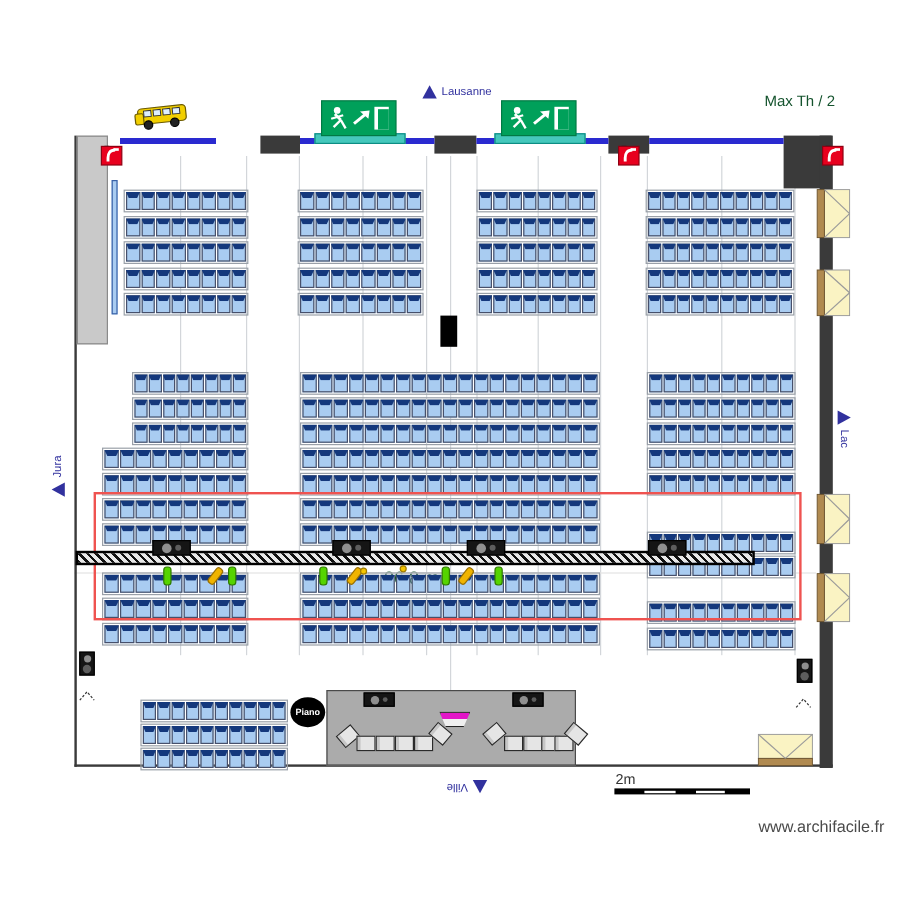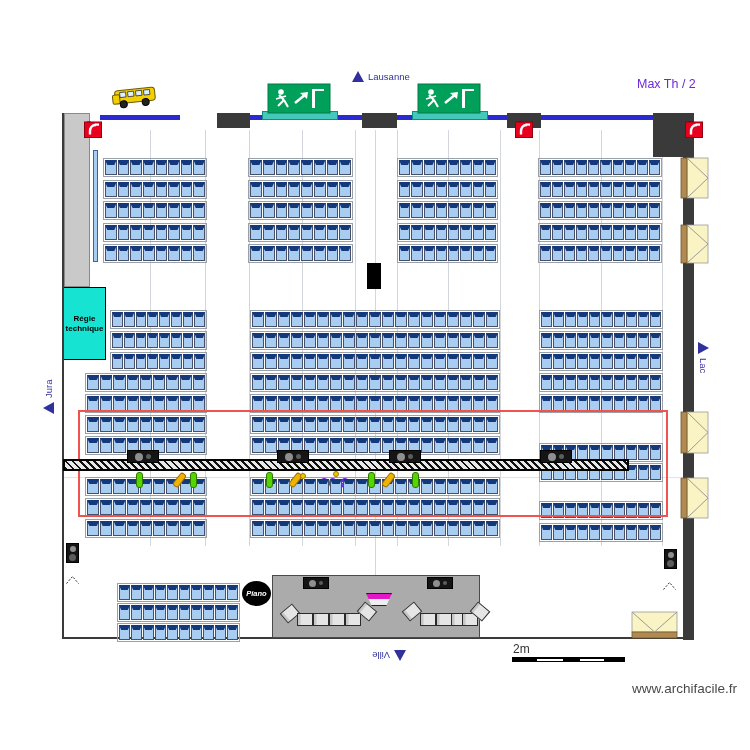--- a/index.html
+++ b/index.html
@@ -26,21 +26,21 @@
   .light.g{background:#55d400;border:1px solid #2f7a00}
   .light.y{background:#f0b400;border:1px solid #9a7000;transform:rotate(38deg)}
   .dot{position:absolute;border-radius:50%;background:#f5c400;border:1px solid #a07c00;width:6px;height:6px;box-sizing:border-box}
   .stage{position:absolute;background:#ababab;border:1.5px solid #4a4a4a;box-sizing:border-box}
   .stage-chair{position:absolute;width:16px;height:13px;background:#e5e5e5;border:1px solid #2a2a2a;box-shadow:inset 2.5px 0 0 #c6c6c6;box-sizing:border-box}
   .piano{position:absolute;background:#000;border-radius:50%;color:#fff;font-weight:bold;font-size:7.5px;display:flex;align-items:center;justify-content:center}
   .lectern{position:absolute;background:linear-gradient(180deg,#e316c8 0 45%,#efefef 45% 100%);border:1px solid #222;clip-path:polygon(0 0,100% 0,78% 100%,22% 100%);box-sizing:border-box}
   .compass{position:absolute;display:flex;align-items:center;gap:4px;color:#31319e;font-size:9.5px;height:16px;white-space:nowrap}
   .compass .tri{width:0;height:0;border-left:6px solid transparent;border-right:6px solid transparent;border-bottom:11px solid #31319e}
   .regie{position:absolute;background:#16e3d2;border:1.5px solid #000;display:flex;flex-direction:column;align-items:center;justify-content:center;font-weight:bold;font-size:8px;color:#000;text-align:center;line-height:1.2;box-sizing:border-box}
-  .txt{position:absolute;color:#6d28d9;white-space:nowrap}
+  .txt{position:absolute;color:#14532d;white-space:nowrap}
   .dim-label{font-size:15px}
   .maxth{font-size:12.5px}
   .scale-label{font-size:12px;color:#333}
   .scalebar{position:absolute;background:#000}
   .scalebar i{position:absolute;background:#fff;height:2px;top:1.5px;display:block}
   .watermark{font-size:13.5px;color:#4a4a4a}
   svg{position:absolute;overflow:visible}
 </style>
 </head>
 <body>
@@ -62,24 +62,20 @@
   </div>
   <div class="compass" style="left:676px;top:362px;width:56px;transform:rotate(90deg)">
     <span class="tri"></span>
     <span>Lac</span>
   </div>
   <div class="compass" style="left:348px;top:648px;width:58px;transform:rotate(180deg)">
     <span class="tri"></span>
     <span>Ville</span>
   </div>
 
-  <div class="regie" style="left:63px;top:287px;width:43px;height:73px">
-    <span>Régie</span>
-    <span>technique</span>
-  </div>
 
   <div class="scalebar" style="left:512px;top:657px;width:113px;height:5px">
     <i style="left:25px;width:26px"></i>
     <i style="left:68px;width:24px"></i>
   </div>
 
   <div id="gen-layer">
       <div class="vline" style="left: 150px; top: 130px; width: 1px; height: 416px;"></div>
       <div class="vline" style="left: 205px; top: 130px; width: 1px; height: 416px;"></div>
       <div class="vline" style="left: 249px; top: 130px; width: 1px; height: 416px;"></div>
@@ -893,21 +889,21 @@
       <div class="stage" style="left: 272px; top: 575px; width: 208px; height: 63px;"></div>
       <div class="spk" style="left: 303px; top: 577px; width: 26px; height: 12px;">
         <i style="width:7px;height:7px"></i>
         <i class="sm" style="width:4px;height:4px"></i>
       </div>
       <div class="spk" style="left: 427px; top: 577px; width: 26px; height: 12px;">
         <i style="width:7px;height:7px"></i>
         <i class="sm" style="width:4px;height:4px"></i>
       </div>
       <div class="lectern" style="left: 366px; top: 593px; width: 26px; height: 13px;"></div>
-      <div class="piano" style="left: 242px; top: 581px; width: 29px; height: 25px; font-style: italic;">
+      <div class="piano" style="left: 242px; top: 581px; width: 29px; height: 25px;">
         <span>Piano</span>
       </div>
       <div class="stage-chair" style="left: 282px; top: 607px; width: 16px; height: 13px; transform: rotate(-40deg);"></div>
       <div class="stage-chair" style="left: 297px; top: 613px; width: 16px; height: 13px;"></div>
       <div class="stage-chair" style="left: 313px; top: 613px; width: 16px; height: 13px;"></div>
       <div class="stage-chair" style="left: 329px; top: 613px; width: 16px; height: 13px;"></div>
       <div class="stage-chair" style="left: 345px; top: 613px; width: 16px; height: 13px;"></div>
       <div class="stage-chair" style="left: 359px; top: 605px; width: 16px; height: 13px; transform: rotate(40deg);"></div>
       <div class="stage-chair" style="left: 404px; top: 605px; width: 16px; height: 13px; transform: rotate(-40deg);"></div>
       <div class="stage-chair" style="left: 420px; top: 613px; width: 16px; height: 13px;"></div>

